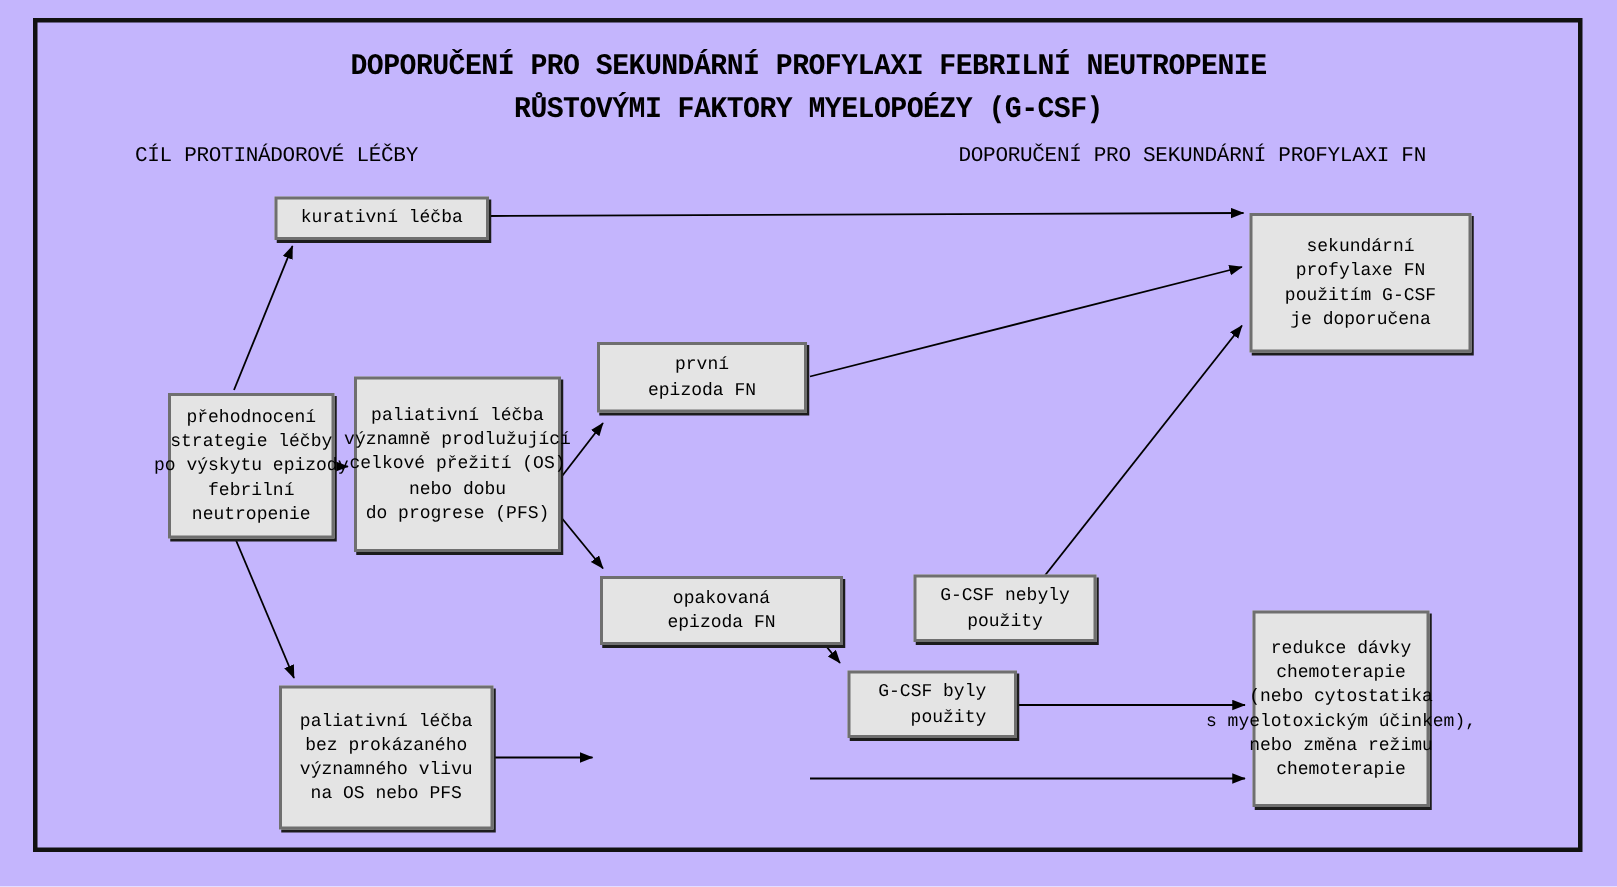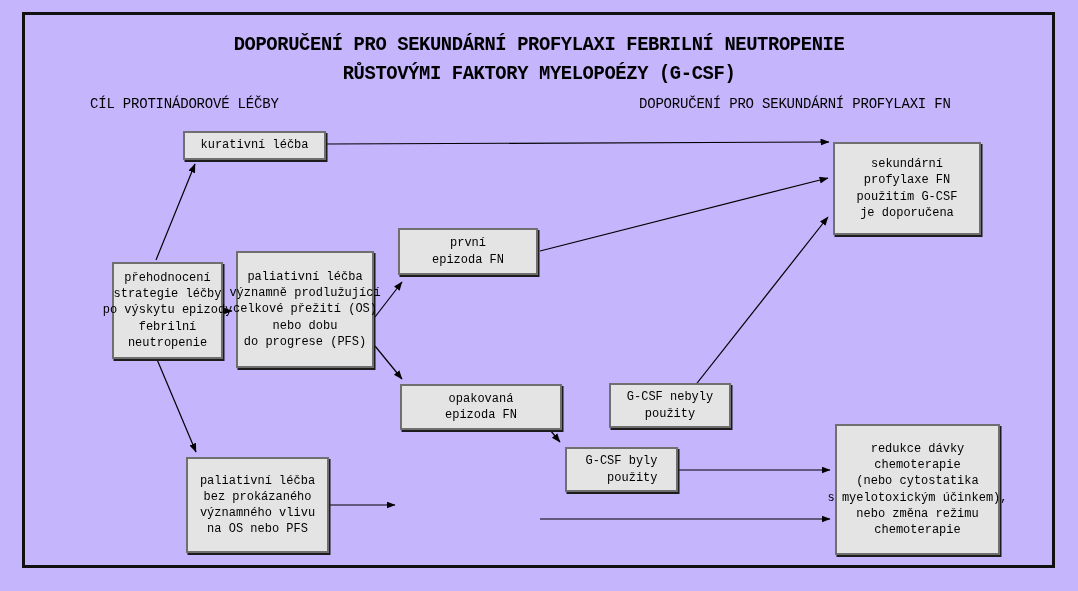--- a/index.html
+++ b/index.html
@@ -96,20 +96,20 @@
 bez prokázaného
 významného vlivu
 na OS nebo PFS</div>
 
 
   <div class="node" style="left:833px; top:142px; width:148px; height:93px;">sekundární
 profylaxe FN
 použitím G-CSF
 je doporučena</div>
 
-  <div class="node" style="left:835px; top:424px; width:165px; height:131px;">redukce dávky
+  <div class="node" style="left:835px; top:407px; width:118px; height:131px;">redukce dávky
 chemoterapie
 (nebo cytostatika
 s myelotoxickým účinkem),
 nebo změna režimu
 chemoterapie</div>
 
 </div>
 
 </body></html>

